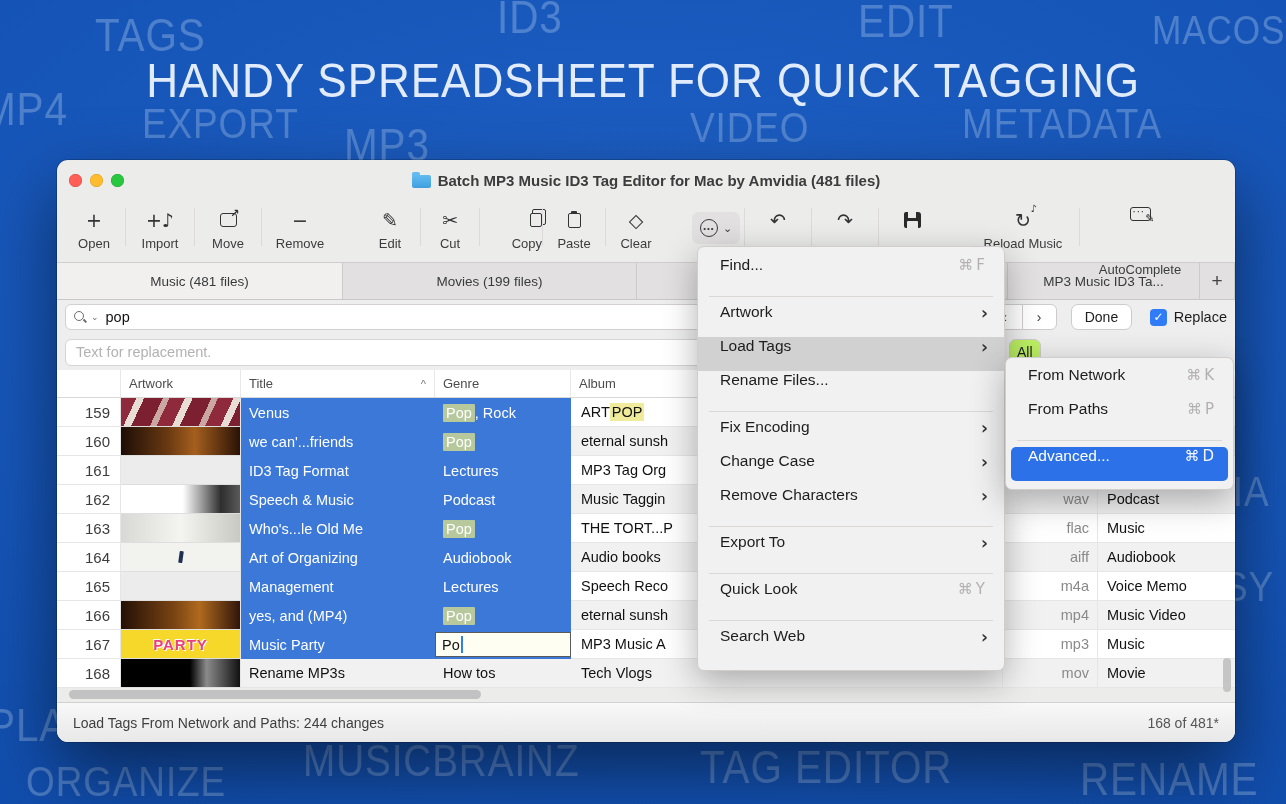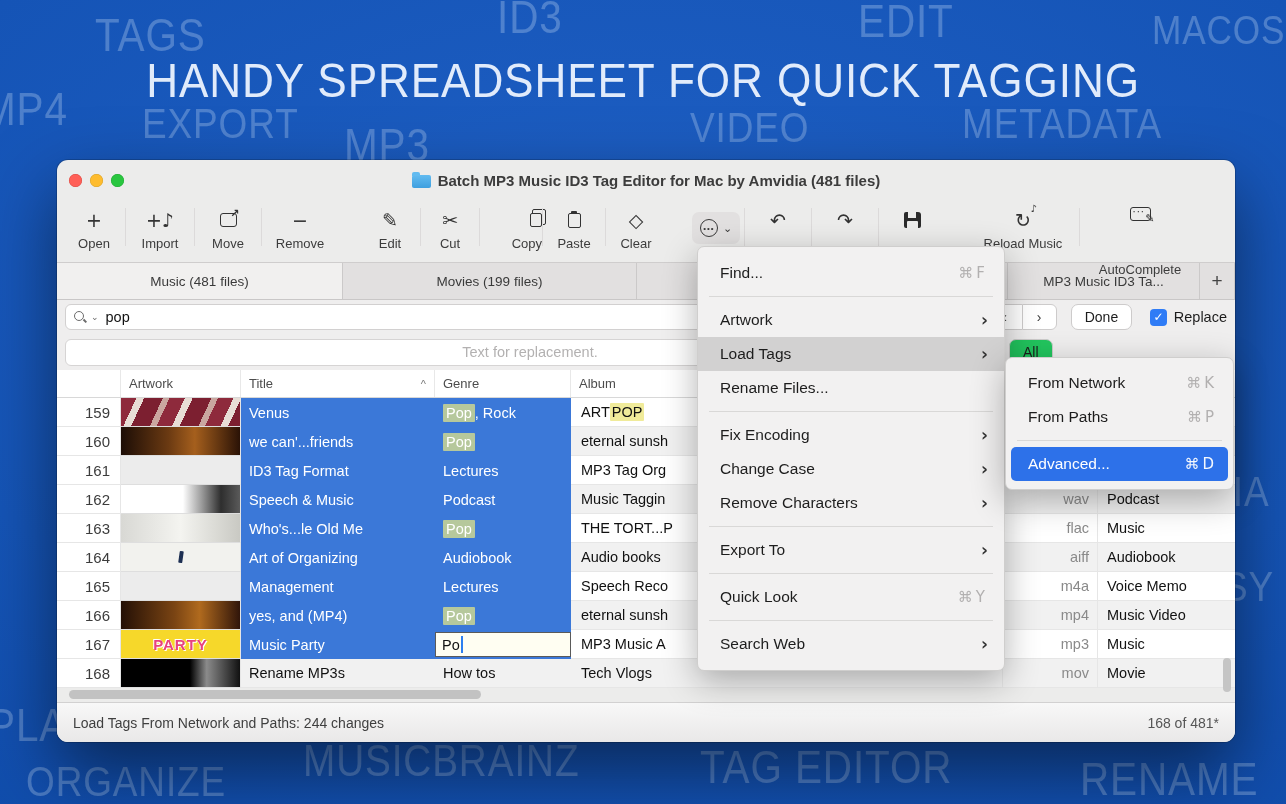--- a/index.html
+++ b/index.html
@@ -81,23 +81,23 @@
     justify-content:center;font-size:14px;color:#3a3a3a;}
   .segbtn.first{border-radius:6px 0 0 6px;border-right:none;}
   .segbtn.last{border-radius:0 6px 6px 0;}
   .donebtn{margin-left:14px;height:26px;padding:0 13px;background:#fff;border:1px solid #cdcbcb;border-radius:7px;
     font-size:14px;color:#1c1c1c;display:flex;align-items:center;}
   .cbx{margin-left:18px;width:17px;height:17px;background:#2f7cf6;border-radius:4px;color:#fff;font-size:12px;
     display:flex;align-items:center;justify-content:center;font-family:"DejaVu Sans",sans-serif;}
   .cbxlabel{margin-left:7px;font-size:14.5px;color:#1c1c1c;}
   .replacerow{height:36px;flex:0 0 auto;background:#efeeee;display:flex;align-items:center;padding:0 8px;}
   .rfield{width:930px;height:27px;background:#fff;border:1px solid #d6d4d4;border-radius:6px;display:flex;
-    align-items:center;padding:0 10px;justify-content:center;}
+    align-items:center;padding:0 10px;}
   .placeholder{font-size:14.5px;color:#b3b1b1;}
-  .allbtn{margin-left:14px;height:27px;padding:0 13px;background:#22c55e;border:1px solid #cdcbcb;border-radius:7px;
+  .allbtn{margin-left:14px;height:27px;padding:0 7px;background:#bef264;border:1px solid #cdcbcb;border-radius:7px;
     font-size:14px;color:#1c1c1c;display:flex;align-items:center;}
 
   
   .thead{height:28px;flex:0 0 auto;background:#fff;border-bottom:1px solid #d8d8d8;display:grid;
     grid-template-columns:64px 120px 194px 136px 432px 95px 137px;font-size:13px;color:#4c4c4c;}
   .thcell{display:flex;align-items:center;padding:0 8px;border-right:1px solid #e8e8e8;}
   .thcell .sort{margin-left:auto;color:#777;font-size:11px;}
   .tbody{flex:0 0 auto;background:#fff;}
   .trow{height:29px;display:grid;grid-template-columns:64px 120px 194px 136px 432px 95px 137px;}
   .cell{display:flex;align-items:center;font-size:14.5px;overflow:hidden;white-space:nowrap;}
@@ -135,21 +135,21 @@
     display:flex;align-items:center;justify-content:space-between;padding:0 16px;}
   .status-left{font-size:14px;color:#3f3f3f;}
   .status-right{font-size:14px;color:#555;}
   .vthumb{position:absolute;right:4px;top:498px;width:8px;height:34px;background:#c5c5c5;border-radius:4px;}
 
   
   .menu{position:absolute;left:697px;top:246px;width:308px;z-index:40;background:#f2f1f1;border:1px solid #cfcecd;
     border-radius:7px;box-shadow:0 10px 34px rgba(0,0,0,0.3);padding:9px 0;}
   .submenu{position:absolute;left:1005px;top:357px;width:229px;z-index:50;background:#f2f1f1;border:1px solid #cfcecd;
     border-radius:7px;box-shadow:0 10px 34px rgba(0,0,0,0.3);padding:8px 0;}
-  .mitem{height:34px;display:flex;align-items:center;padding:0 16px 0 22px;font-size:15.5px;color:#1d1d1d;}
+  .mitem{height:34px;display:flex;padding:0 16px 0 22px;font-size:15.5px;color:#1d1d1d;}
   .mitem.hl-gray{background:#d2d1d1;}
   .mitem.hl-blue{background:#2d71e9;color:#fff;border-radius:5px;margin:0 5px;padding:0 11px 0 17px;gap:41px;}
   .mitem .shortcut{margin-left:auto;color:#b2b0b0;font-size:15px;letter-spacing:3px;font-family:"DejaVu Sans",sans-serif;}
   .mitem.hl-blue .shortcut{color:rgba(255,255,255,0.95);}
   .mitem .subarrow{margin-left:auto;color:#333;font-size:17px;font-weight:700;font-family:"DejaVu Sans",sans-serif;}
   .msep{height:1px;background:#d9d8d7;margin:6px 11px;}
 </style>
 </head>
 <body>
 

